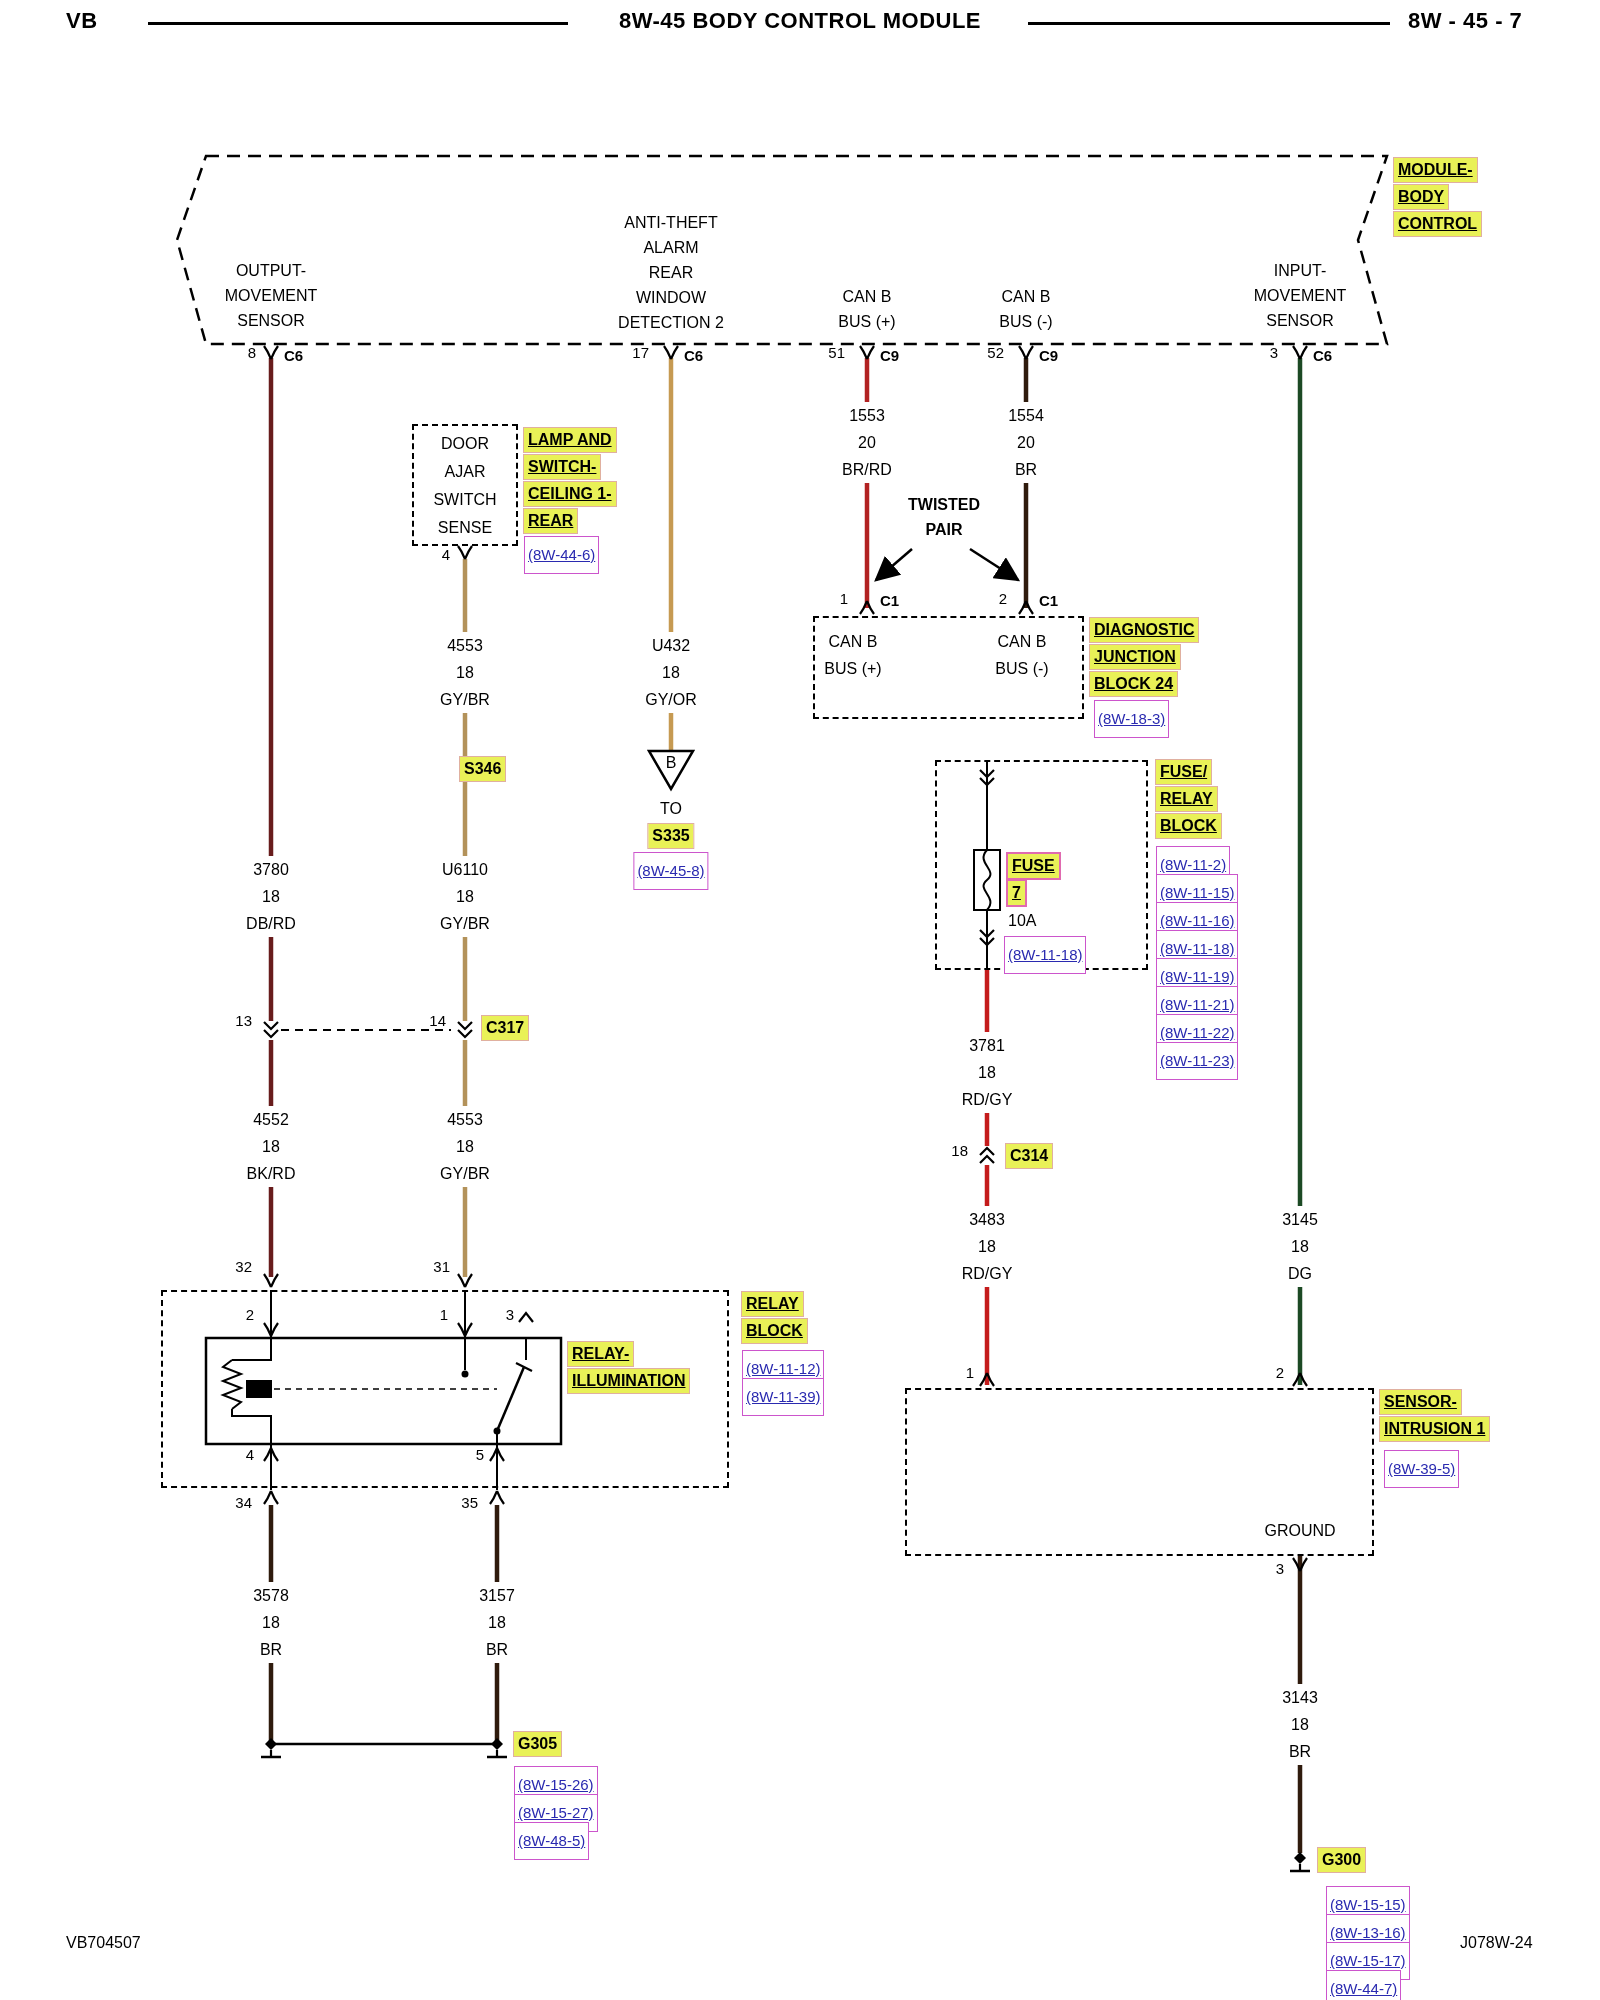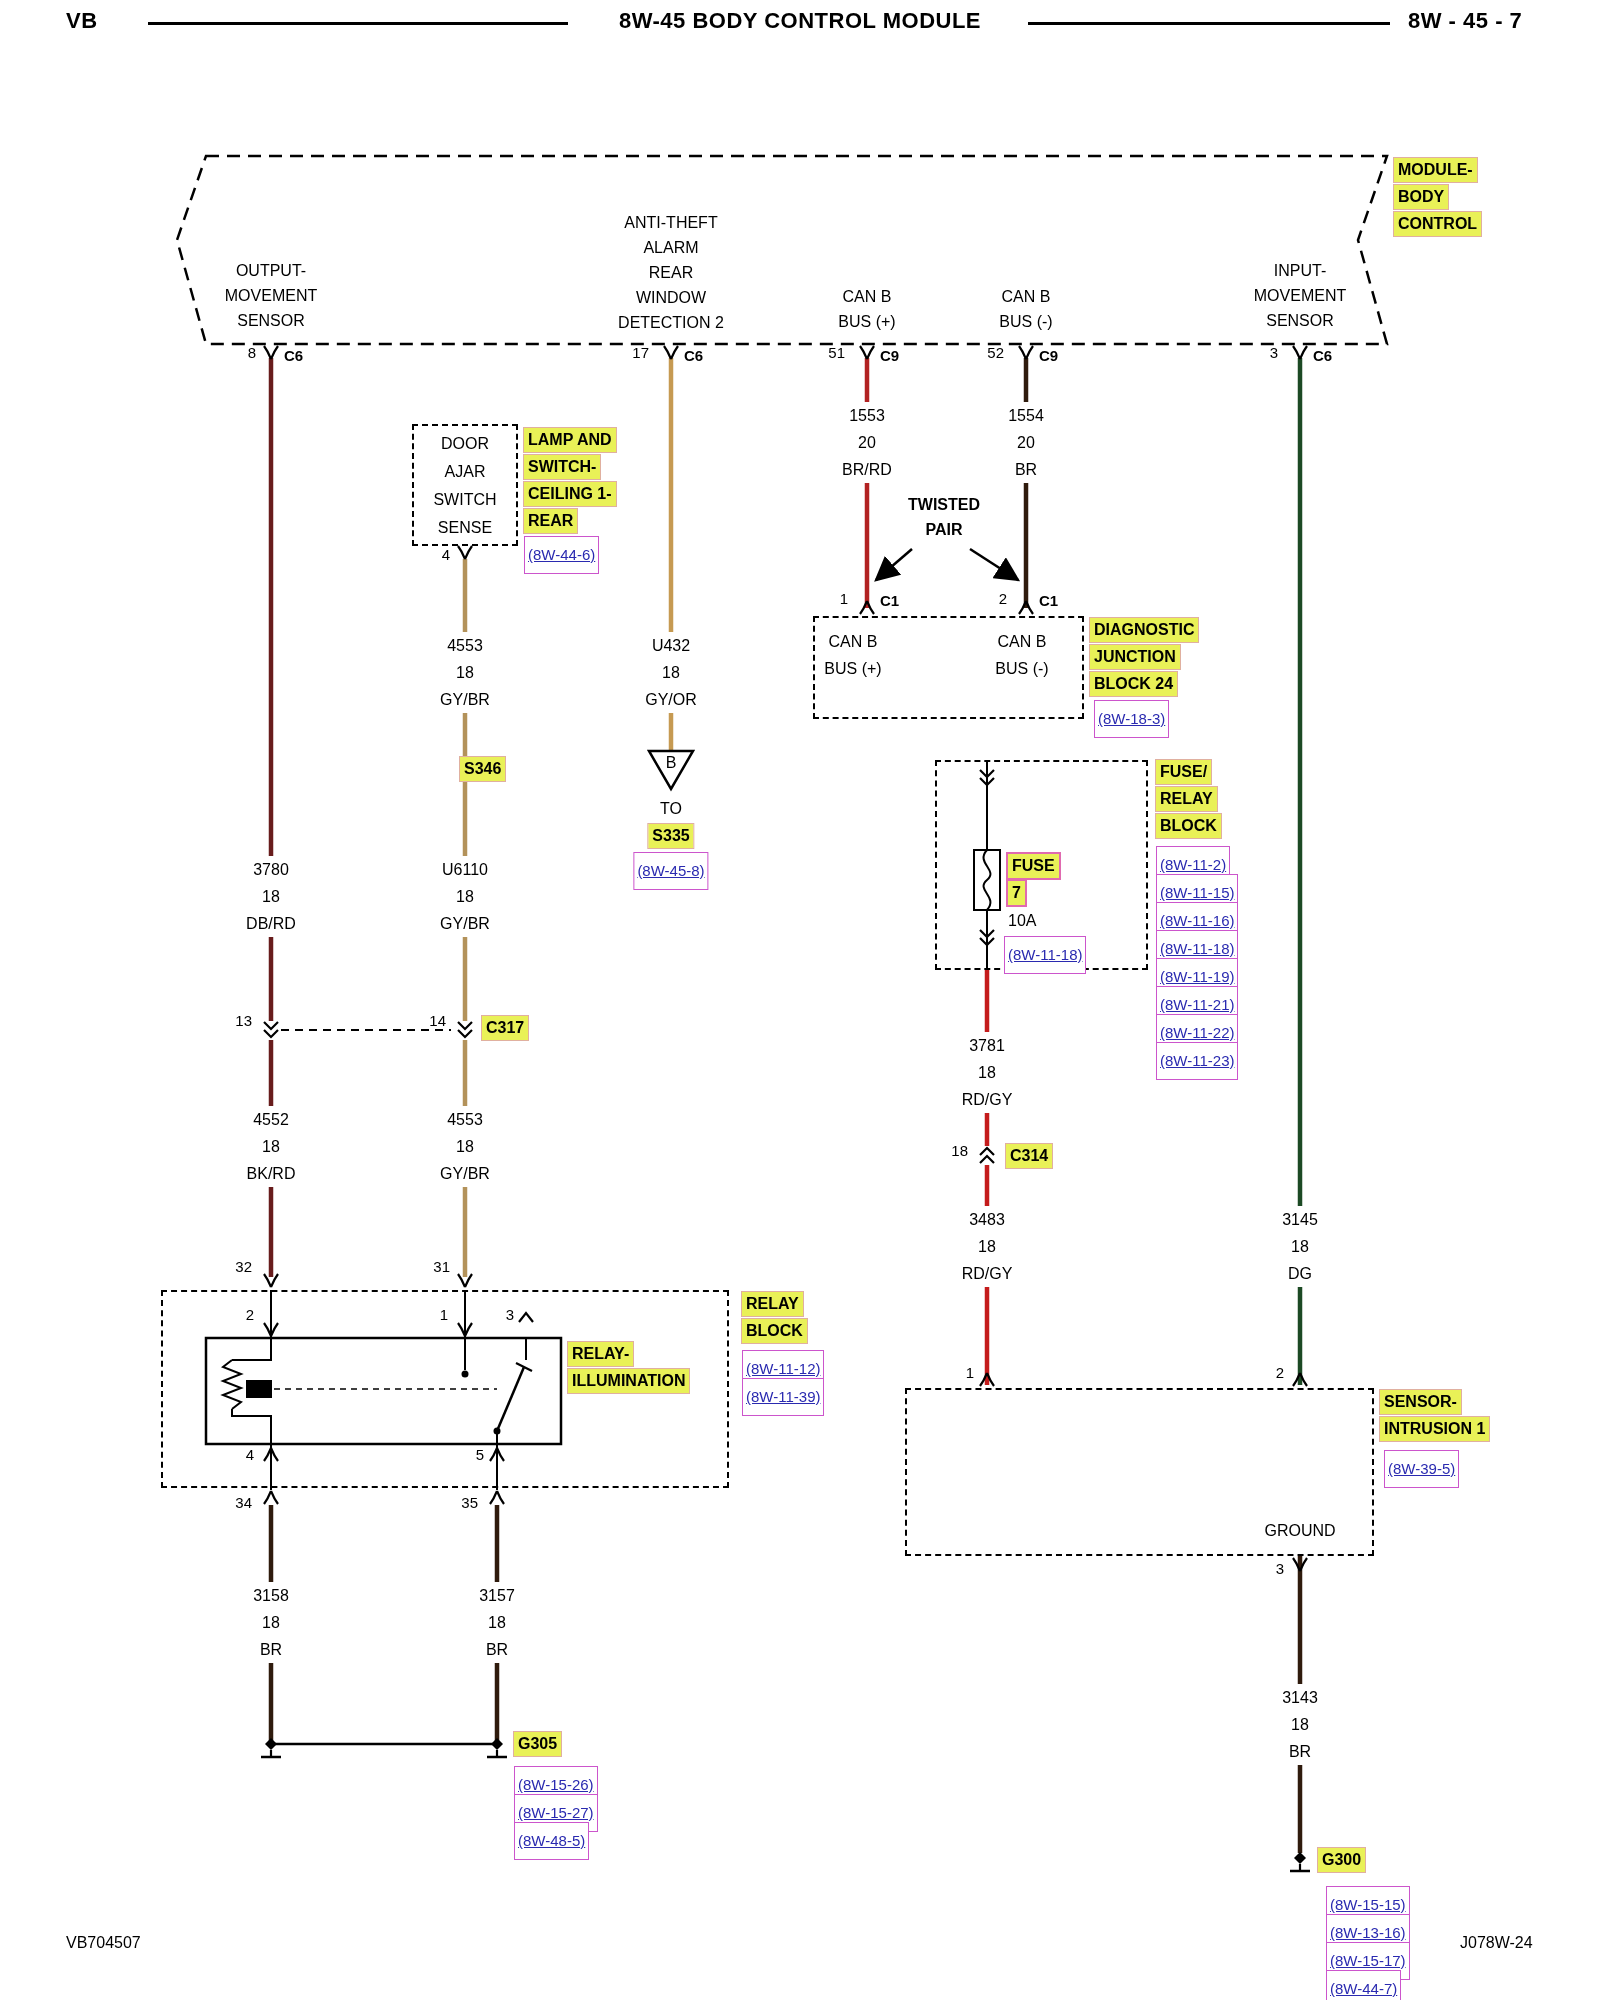--- a/index.html
+++ b/index.html
@@ -9,21 +9,21 @@
   .b{font-weight:bold;}
   .hdr{font-size:22px;font-weight:bold;letter-spacing:.5px;}
   .rule{position:absolute;height:3px;background:#000;}
   .stack{position:absolute;font-size:16px;text-align:center;}
   .stack>div{line-height:25px;white-space:nowrap;}
   .ctr{transform:translateX(-50%);}
   .wlab{position:absolute;transform:translateX(-50%);text-align:center;font-size:16px;background:#fff;padding:0 5px;z-index:3;}
   .wlab>div{line-height:27px;white-space:nowrap;}
   .hl{display:inline-block;background:#e9f157;font-weight:bold;font-size:16px;line-height:22px;padding:1px 4px;outline:1px solid #e0b0a0;white-space:nowrap;}
   .hlp{outline:2px solid #e06ab0;}
-  .hlstack{position:absolute;z-index:3;}
+  .hlstack{position:absolute;z-index:3;text-decoration:underline;}
   .hlstack>span{display:block;width:max-content;margin-bottom:3px;}
   .lnk{position:absolute;display:inline-block;color:#2a2ab0;text-decoration:underline;border:1px solid #cc55cc;padding:8px 3px;font-size:15px;line-height:20px;background:#fff;white-space:nowrap;z-index:3;}
   .pnum{position:absolute;font-size:15px;text-align:right;z-index:3;}
   .conn{position:absolute;font-size:15px;font-weight:bold;z-index:3;}
   .dash{position:absolute;border:2.5px dashed #000;z-index:1;}
   .small{font-size:15px;}
   svg{z-index:0;}
   .txt{position:absolute;font-size:16px;z-index:3;white-space:nowrap;}
 </style>
 </head>
@@ -255,21 +255,21 @@
   <div>3145</div>
   <div>18</div>
   <div>DG</div>
 </div>
 <div class="wlab" style="left:1300px;top:1684px">
   <div>3143</div>
   <div>18</div>
   <div>BR</div>
 </div>
 <div class="wlab" style="left:271px;top:1582px">
-  <div>3158</div>
+  <div>3578</div>
   <div>18</div>
   <div>BR</div>
 </div>
 <div class="wlab" style="left:497px;top:1582px">
   <div>3157</div>
   <div>18</div>
   <div>BR</div>
 </div>
 
 <span class="hl" style="position:absolute;left:460px;top:757px;z-index:3">S346</span>

